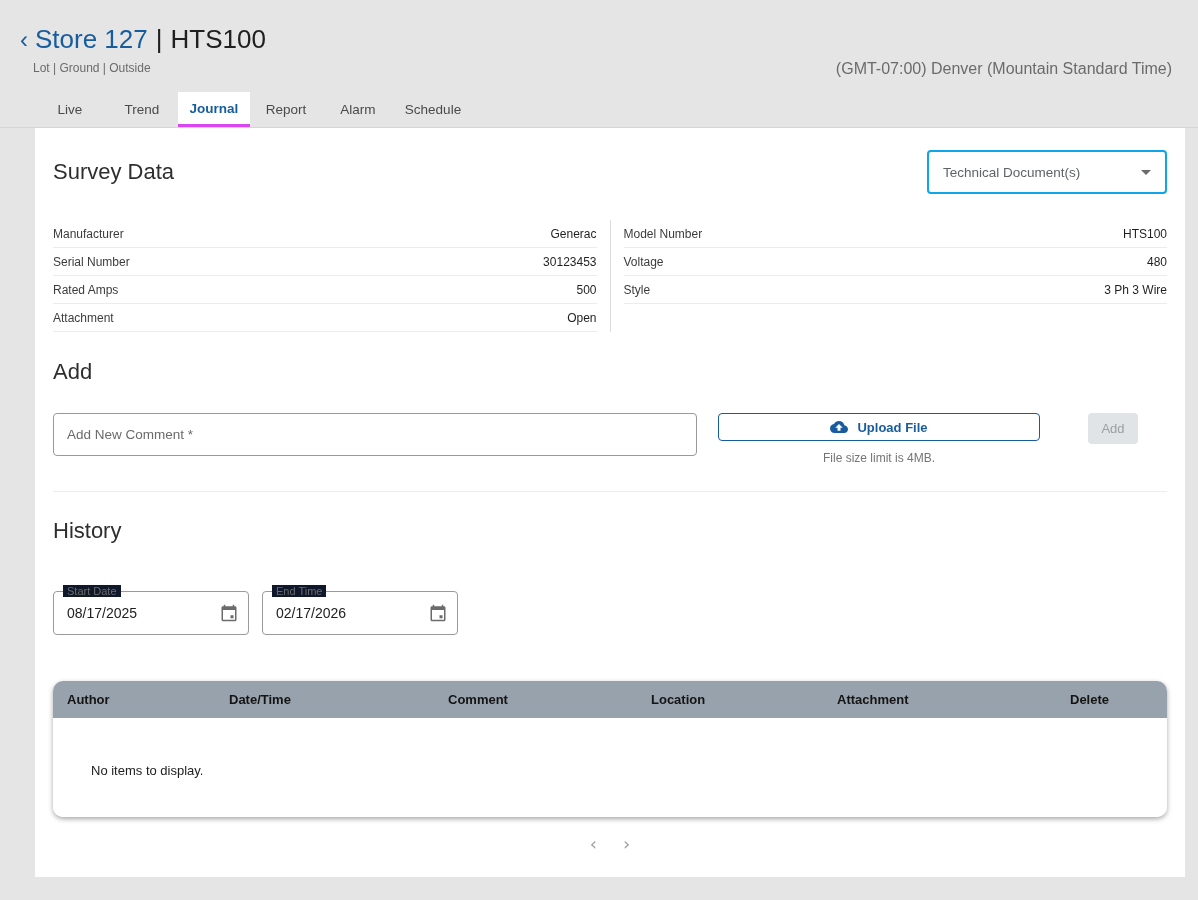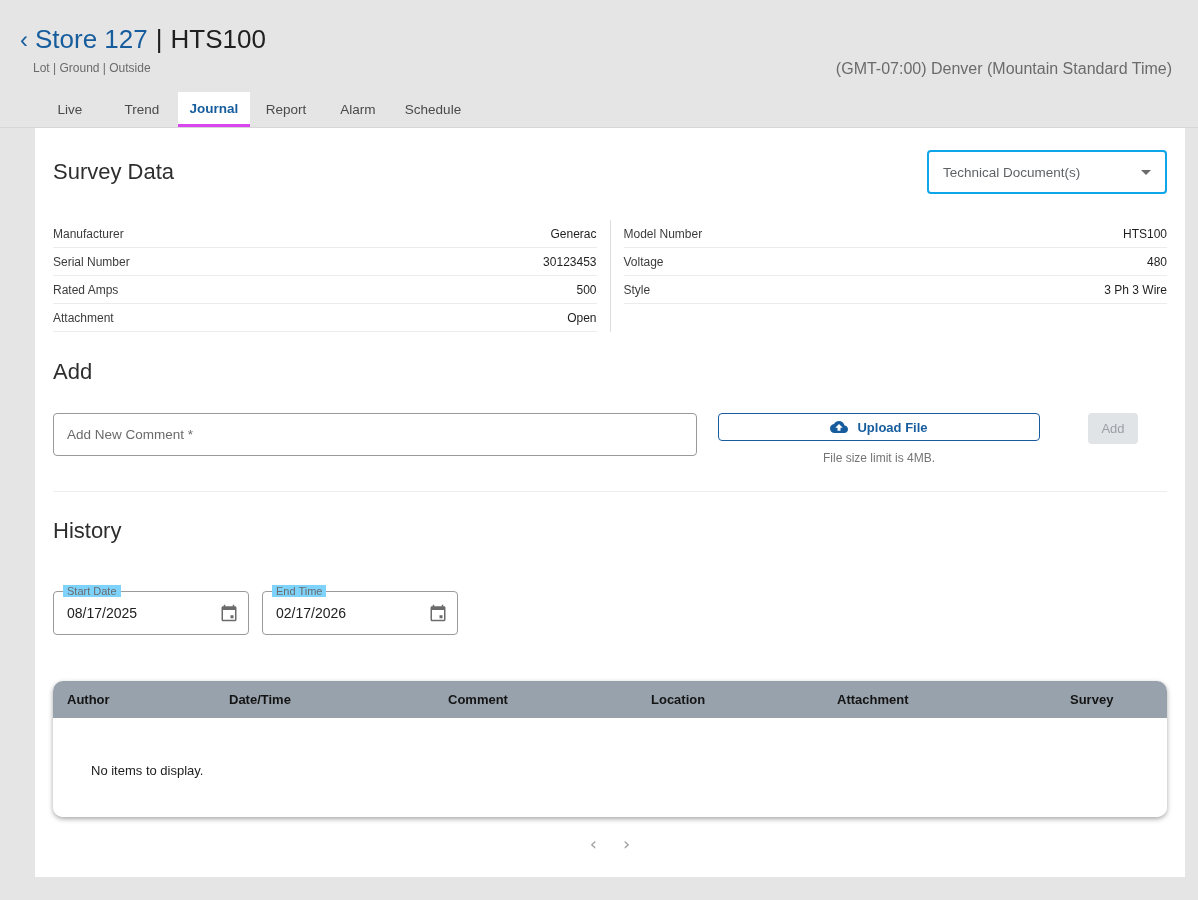--- a/index.html
+++ b/index.html
@@ -102,21 +102,21 @@
   
   .history-title { margin-top: 26px; }
   .date-row { display: flex; margin-top: 47px; gap: 13px; }
   .date-field {
     position: relative; width: 196px; height: 44px;
     border: 1px solid #9a9a9a; border-radius: 4px;
     display: flex; align-items: center; justify-content: space-between;
     padding: 0 10px 0 13px; background: #fff;
   }
   .date-label {
-    position: absolute; top: -7px; left: 9px; background: #7dd3fc;
+    position: absolute; top: -7px; left: 9px; background: #0f172a;
     padding: 0 4px; font-size: 11px; color: #6b6b6b;
   }
   .date-value {
     border: none; outline: none; width: 110px; font-size: 14px; color: #212121;
     font-family: "Liberation Sans", "DejaVu Sans", sans-serif;
   }
   .cal-btn { background: none; border: none; cursor: pointer; display: flex; padding: 0; }
 
   
   .history-table {
@@ -263,21 +263,21 @@
     </div>
   </div>
 
   <div class="history-table">
     <div class="ht-header">
       <div class="ht-cell c-author">Author</div>
       <div class="ht-cell c-datetime">Date/Time</div>
       <div class="ht-cell c-comment">Comment</div>
       <div class="ht-cell c-location">Location</div>
       <div class="ht-cell c-attachment">Attachment</div>
-      <div class="ht-cell c-delete">Survey</div>
+      <div class="ht-cell c-delete">Delete</div>
     </div>
     <div class="ht-body">
       <div class="empty-msg">No items to display.</div>
     </div>
   </div>
 
   <div class="pagination">
     <button class="page-btn">‹</button>
     <button class="page-btn">›</button>
   </div>

